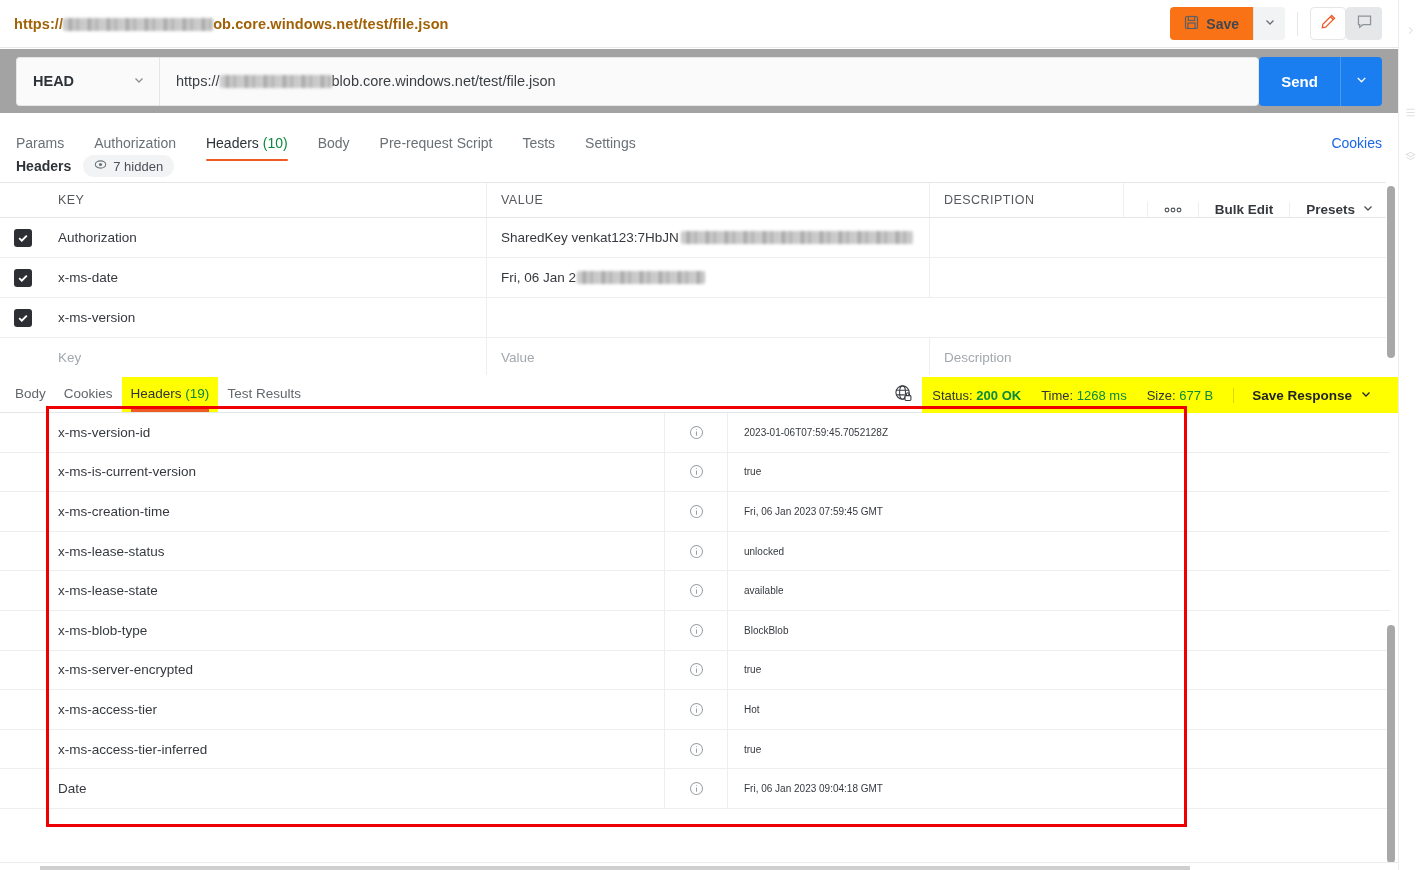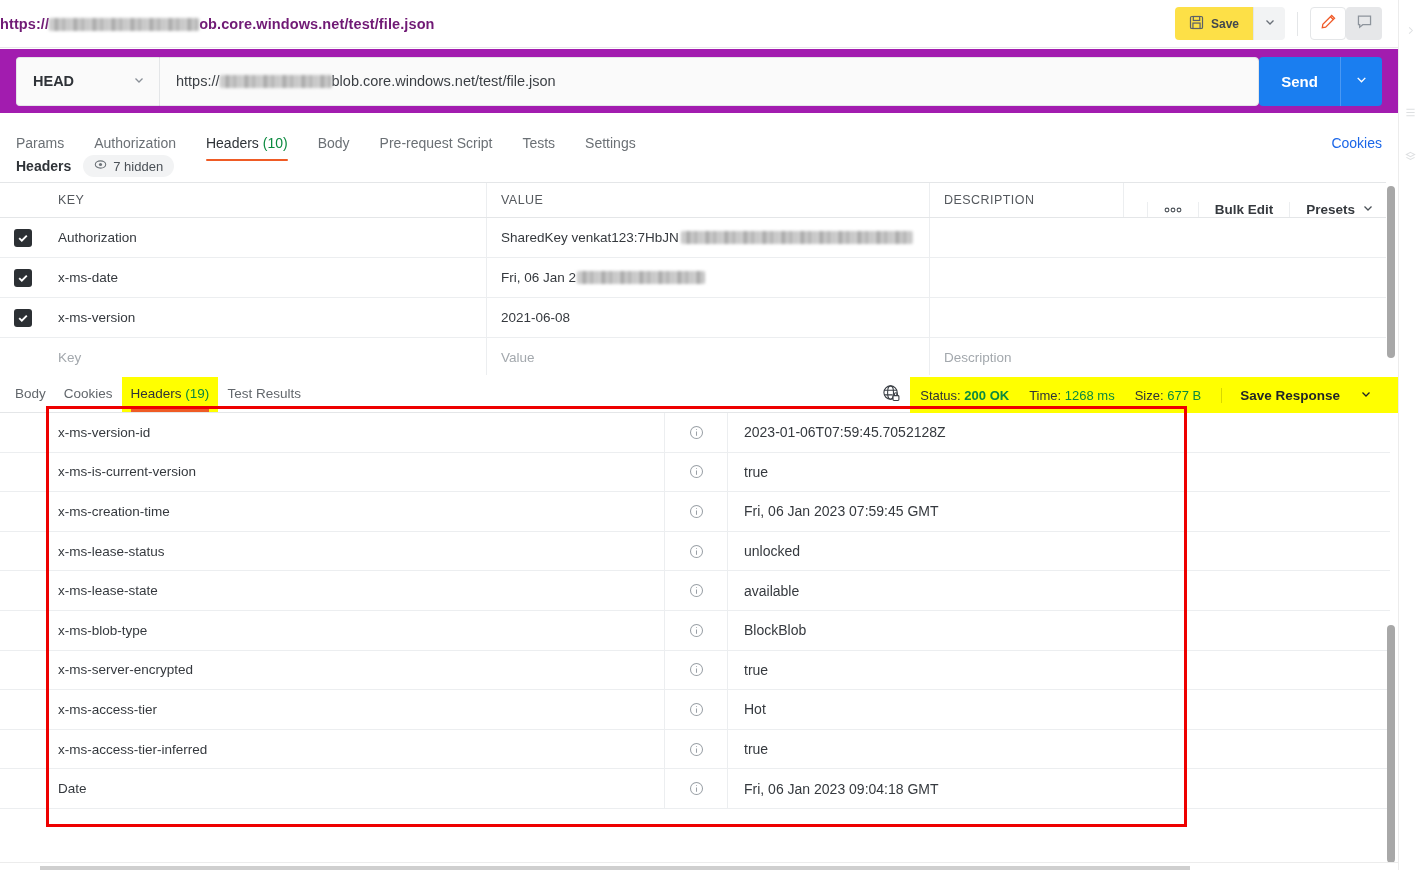--- a/index.html
+++ b/index.html
@@ -12,61 +12,61 @@
   }
   .app { position: relative; width: 1422px; height: 870px; background: #fff; }
 
   
   .titlebar {
     position: absolute; left: 0; top: 0; width: 1398px; height: 48px;
     background: #fff; border-bottom: 1px solid #e8e8e8;
     display: flex; align-items: center;
   }
   .tab-url {
-    font-size: 14.5px; font-weight: bold; color: #701a75;
-    white-space: nowrap; letter-spacing: .1px;
+    font-size: 14.5px; font-weight: bold; color: #a16207;
+    margin-left: 14px; white-space: nowrap; letter-spacing: .1px;
   }
   .blur-chip {
     display: inline-block; vertical-align: -2px;
     height: 13px; border-radius: 2px;
     background: repeating-linear-gradient(90deg,
       #bdbdbd 0px, #d6d6d6 4px, #9e9e9e 7px, #cfcfcf 11px, #b0b0b0 15px, #dadada 19px);
     filter: blur(1.6px);
   }
   .titlebar-right {
     position: absolute; right: 16px; top: 7px;
     display: flex; align-items: center; gap: 0;
   }
   .save-group { display: flex; align-items: stretch; }
   .save-btn {
     display: flex; align-items: center; gap: 7px;
-    background: #fde047; border: none; border-radius: 4px 0 0 4px;
+    background: #f97316; border: none; border-radius: 4px 0 0 4px;
     padding: 0 14px; height: 33px;
-    font-size: 12px; font-weight: bold; color: #3d4category; color: #41474f;
+    font-size: 14px; font-weight: bold; color: #3d4category; color: #41474f;
     font-family: "Liberation Sans", sans-serif; cursor: pointer;
   }
   .save-caret {
     background: #f2f3f4; border: none; border-left: 1px solid #e4e6e8;
     border-radius: 0 4px 4px 0; width: 32px; height: 33px;
     display: flex; align-items: center; justify-content: center; cursor: pointer;
   }
   .divider-v { width: 1px; height: 24px; background: #e4e6e8; margin: 0 12px; }
   .icon-btn {
     width: 36px; height: 33px; border-radius: 4px;
     display: flex; align-items: center; justify-content: center;
     cursor: pointer; border: 1px solid transparent; background: transparent;
   }
   .icon-btn.active { background: #fff; border-color: #e4e6e8; }
   .icon-btn.flat { background: #e6e7e9; }
 
   
   .urlbar {
     position: absolute; left: 0; top: 49px; width: 1398px; height: 64px;
     display: flex; align-items: center; padding: 0 16px; gap: 0;
-    background: #a21caf;
+    background: #a3a3a3;
   }
   .method-box {
     width: 143px; height: 49px; background: #fafafa;
     border: 1px solid #e4e6e8; border-right: none; border-radius: 4px 0 0 4px;
     display: flex; align-items: center; justify-content: space-between;
     padding: 0 14px 0 16px; cursor: pointer;
   }
   .method-label { font-size: 14.5px; font-weight: bold; color: #2f3338; }
   .url-box {
     flex: 1; height: 49px; background: #fafafa;
@@ -180,40 +180,40 @@
   }
   .globe-icon-wrap { padding: 0 9px; display: flex; align-items: center; }
   .status-yellow {
     background: #ffff00; height: 36px; display: flex; align-items: center;
     padding: 0 26px 0 10px; gap: 20px;
   }
   .st-item { font-size: 13px; color: #2f3338; white-space: nowrap; }
   .st-item .ok { color: #0b8a3f; font-weight: bold; }
   .st-item .num { color: #0b8a3f; }
   .save-resp {
-    display: flex; align-items: center; gap: 20px;
+    display: flex; align-items: center; gap: 8px;
     font-size: 13.5px; font-weight: bold; color: #1f2327;
     border-left: 1px solid #d8d800; padding-left: 18px; cursor: pointer;
   }
 
   
   .resp-table {
     position: absolute; left: 0; top: 413px; width: 1390px; height: 410px;
     background: #fff; overflow: hidden;
   }
   .resp-row { display: flex; height: 39.6px; border-bottom: 1px solid #eceef0; align-items: stretch; }
   .resp-key {
     width: 665px; display: flex; align-items: center;
     padding-left: 58px; font-size: 13.5px; color: #35393e;
     border-right: 1px solid #eceef0;
   }
   .resp-info { width: 62px; display: flex; align-items: center; justify-content: center; }
   .resp-val {
     flex: 1; display: flex; align-items: center;
-    padding-left: 16px; font-size: 14px; color: #35393e;
+    padding-left: 16px; font-size: 10px; color: #35393e;
     border-left: 1px solid #eceef0;
   }
 
   
   .ann-rect {
     position: absolute; border: 3px solid #ee0000; pointer-events: none;
   }
 
   
   .sbar {
@@ -398,21 +398,20 @@
 
     <div class="rt-row">
       <div class="rt-cell c0">
         <span class="cbx">
           <svg width="12" height="12" viewBox="0 0 12 12" fill="none" stroke="#fff" stroke-width="1.9">
               <path d="M2.2 6.1l2.6 2.6L9.8 3.6"></path>
             </svg>
         </span>
       </div>
       <div class="rt-cell c1">x-ms-version</div>
-      <div class="rt-cell c2">2021-06-08</div>
       <div class="rt-cell c3"></div>
     </div>
 
     <div class="rt-row">
       <div class="rt-cell c0"></div>
       <div class="rt-cell c1 ph">Key</div>
       <div class="rt-cell c2 ph">Value</div>
       <div class="rt-cell c3 ph">Description</div>
     </div>
   </div>

